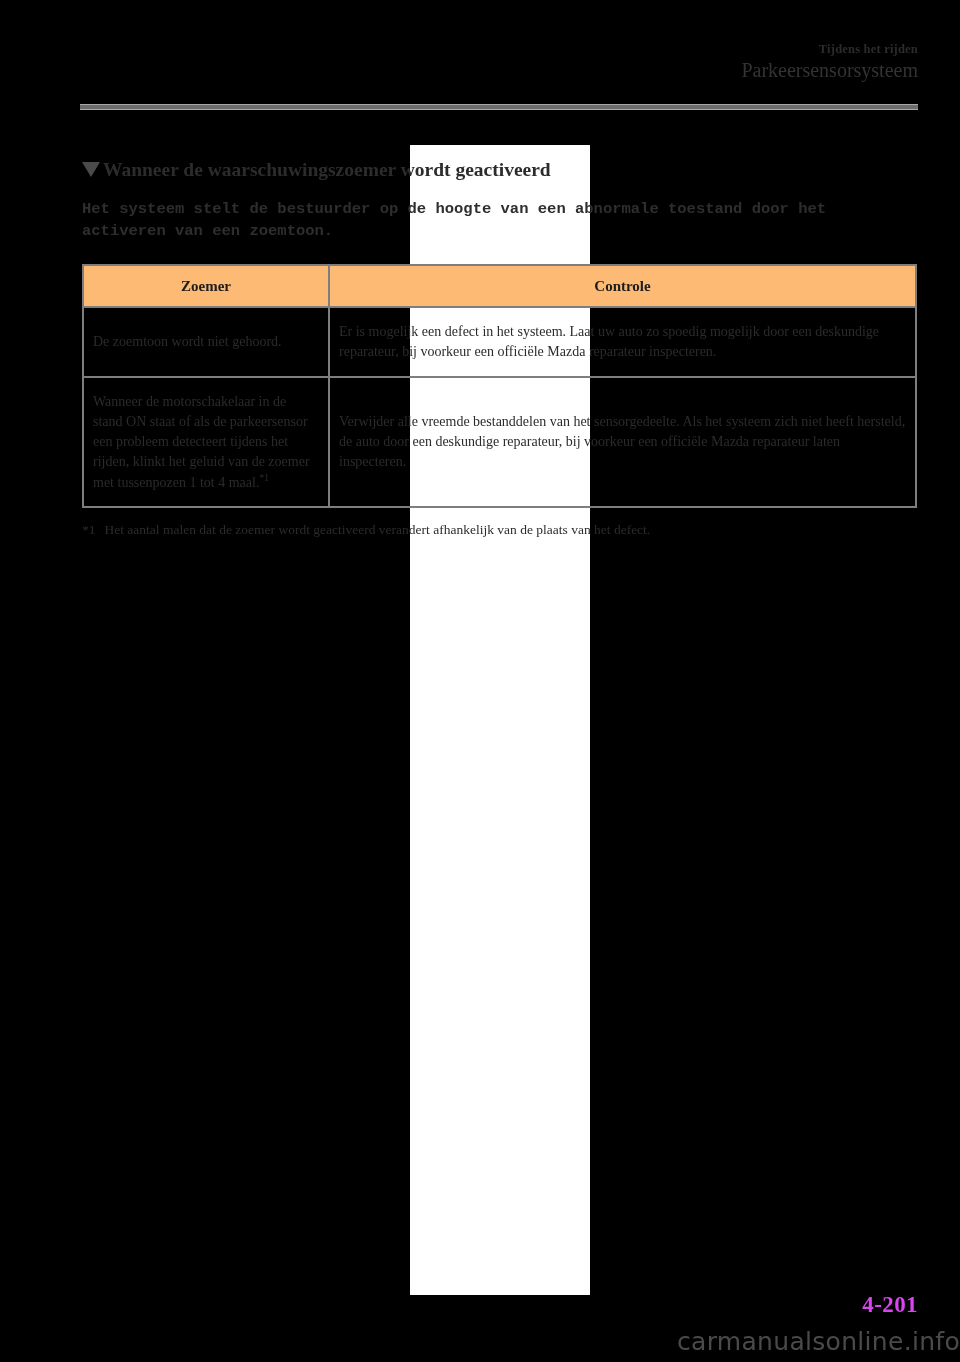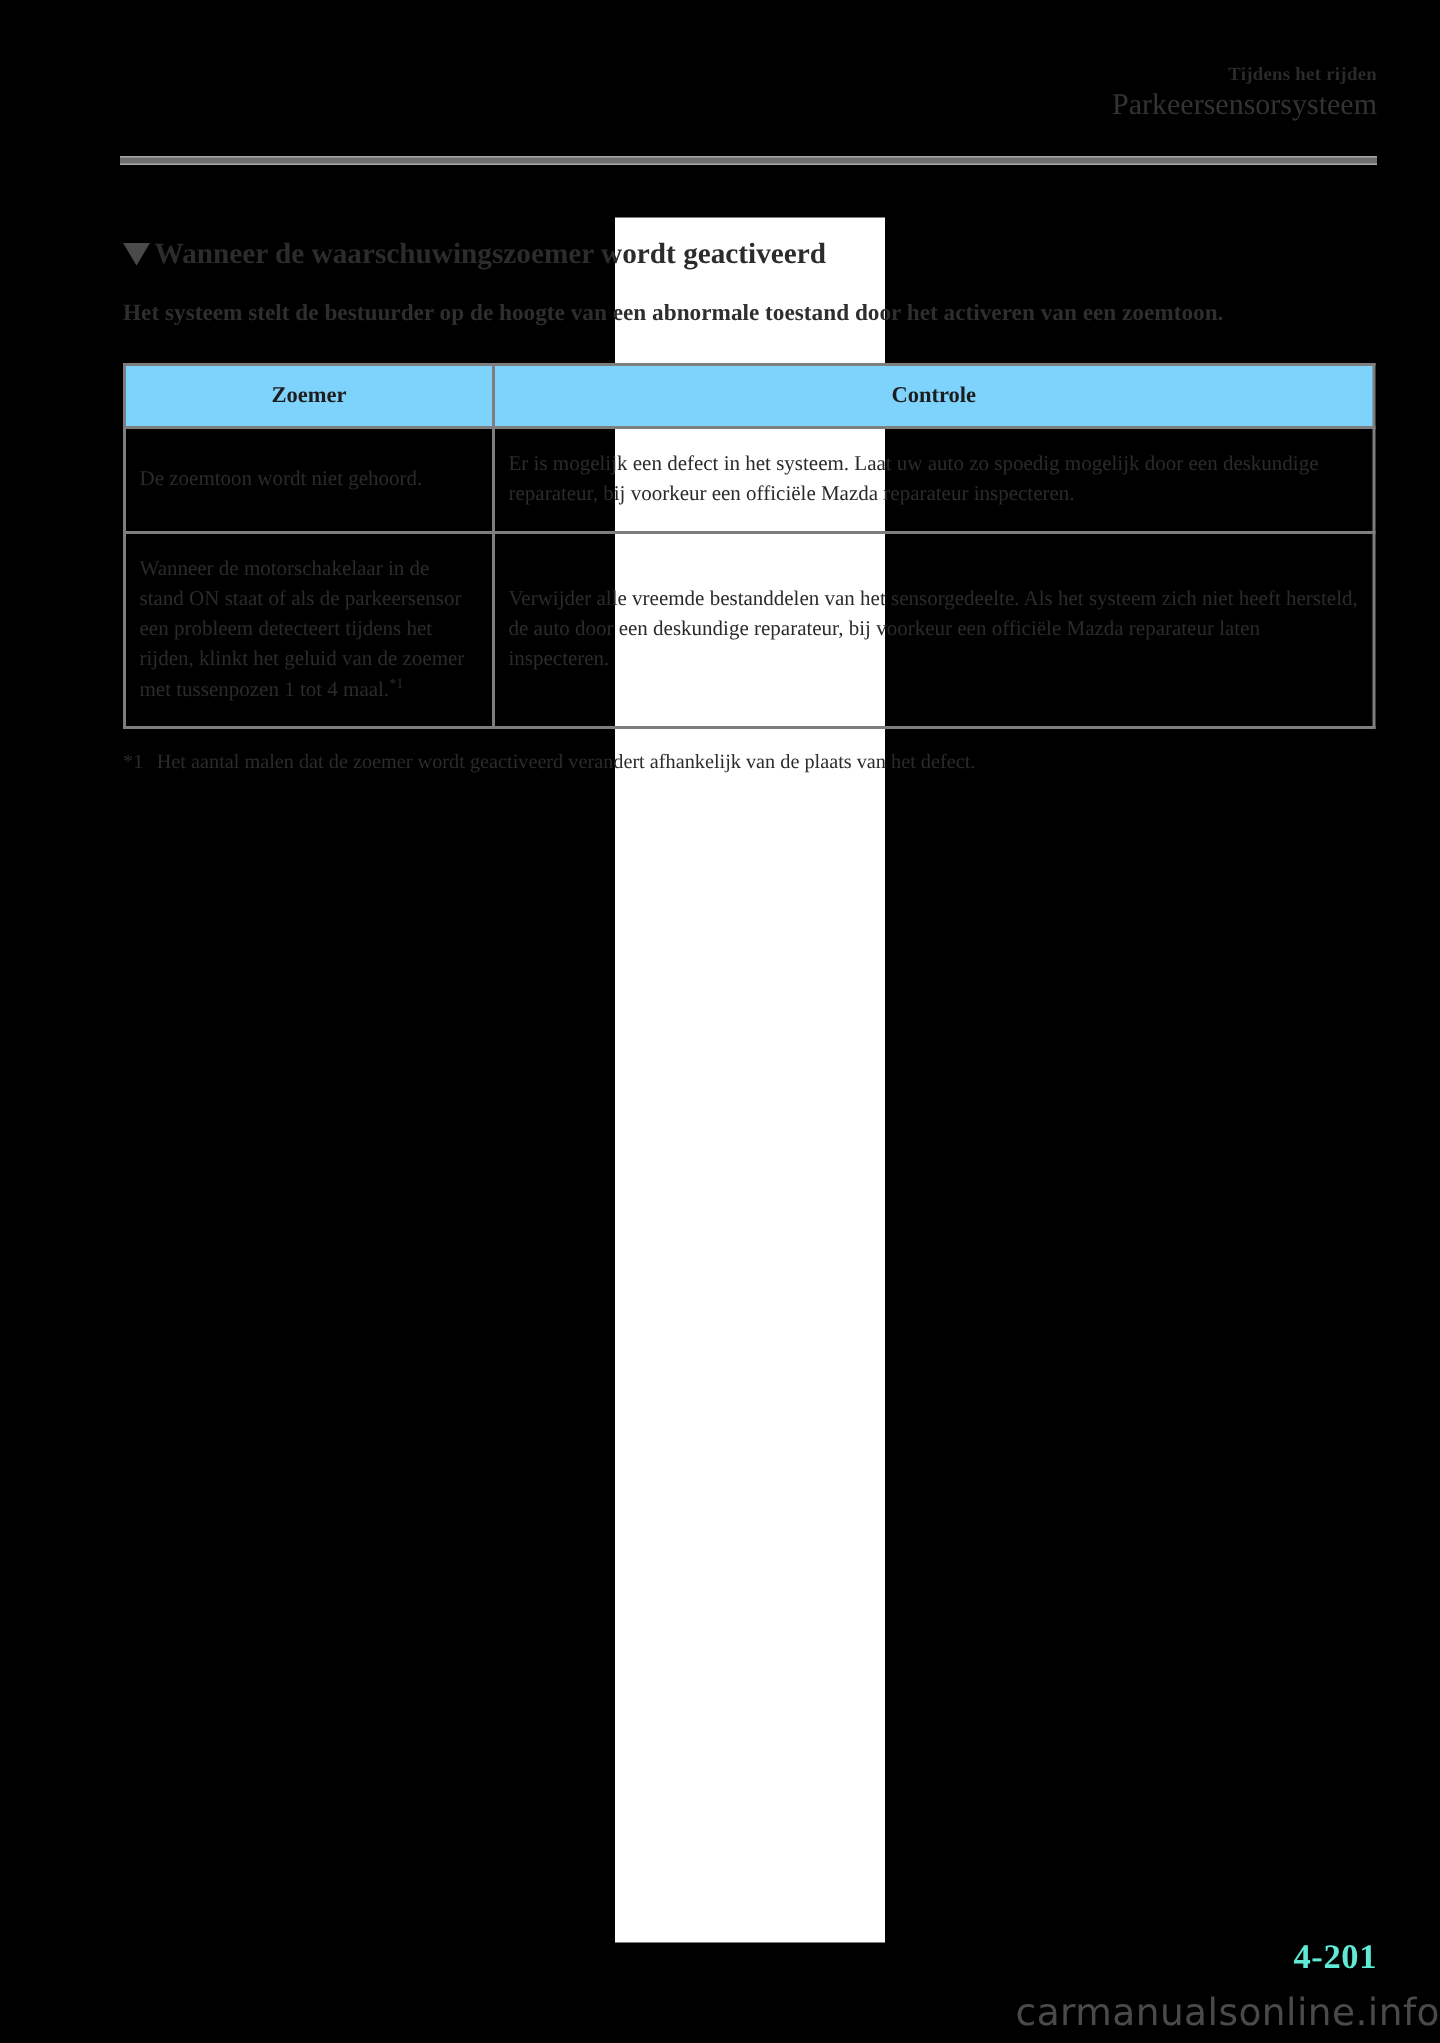--- a/index.html
+++ b/index.html
@@ -95,38 +95,39 @@
     flex: 0 0 auto;
   }
 
   .intro {
     font-size: 15.5px;
     font-weight: bold;
     color: #2e2e2e;
     line-height: 1.42;
     margin: 0 0 22px 0;
     max-width: 836px;
+    font-family: Liberation Mono, monospace;
   }
 
   
   table.buzzer-table {
     border-collapse: collapse;
     width: 833px;
     table-layout: fixed;
     margin: 0;
     background: transparent;
   }
   table.buzzer-table th,
   table.buzzer-table td {
     border: 2px solid #7e7e7e;
     vertical-align: middle;
     padding: 6px 9px;
   }
   table.buzzer-table thead th {
-    background: #7dd3fc;
+    background: #fdba74;
     color: #1d1d1d;
     font-size: 15px;
     font-weight: bold;
     text-align: center;
     padding: 9px 6px;
     height: 22px;
   }
   table.buzzer-table col.c1 { width: 246px; }
   table.buzzer-table col.c2 { width: 587px; }
 
@@ -164,21 +165,21 @@
     font-weight: normal;
   }
 
   
   .page-number {
     position: absolute;
     right: 42px;
     bottom: 44px;
     font-size: 23px;
     font-weight: bold;
-    color: #5eead4;
+    color: #d946ef;
     letter-spacing: .4px;
   }
   .watermark {
     position: absolute;
     left: 0;
     right: 0;
     bottom: 6px;
     text-align: right;
     font-family: "DejaVu Sans", "Liberation Sans", sans-serif;
     font-size: 25px;

